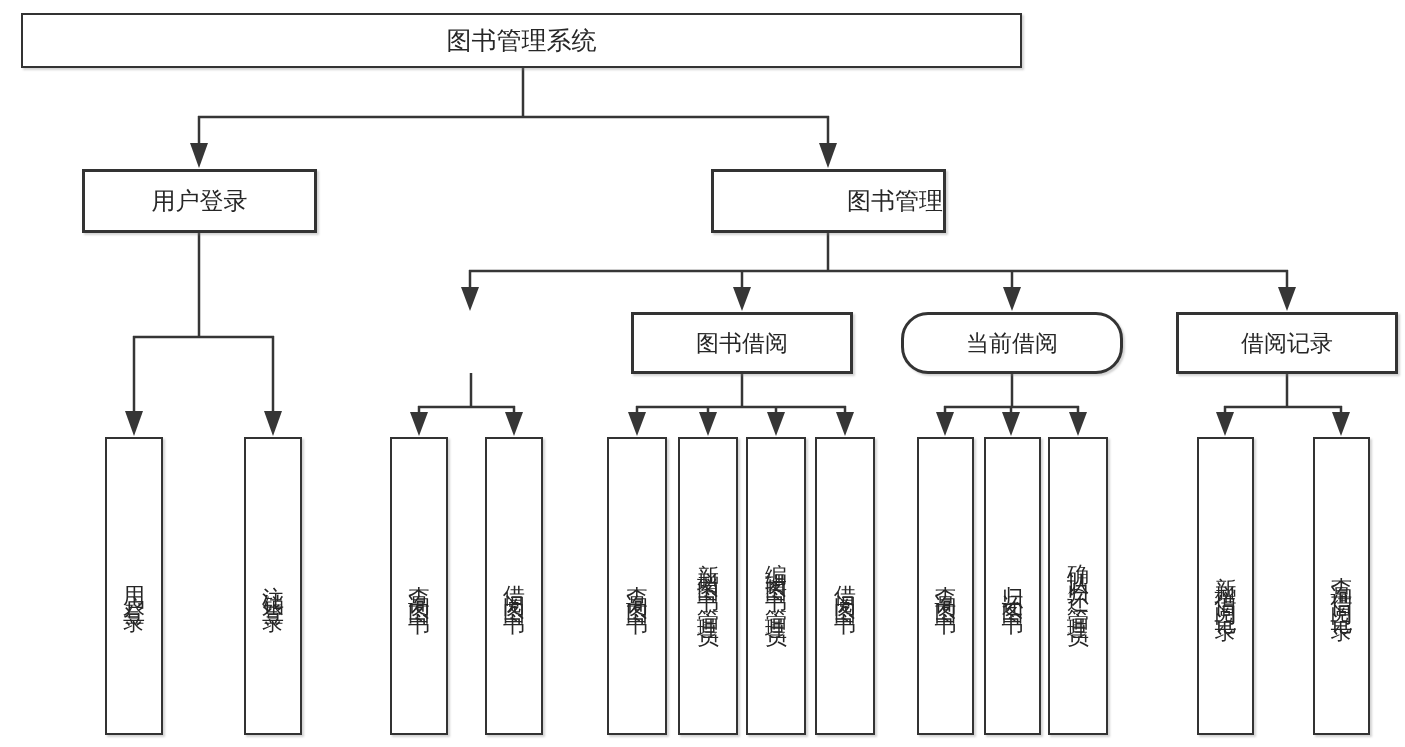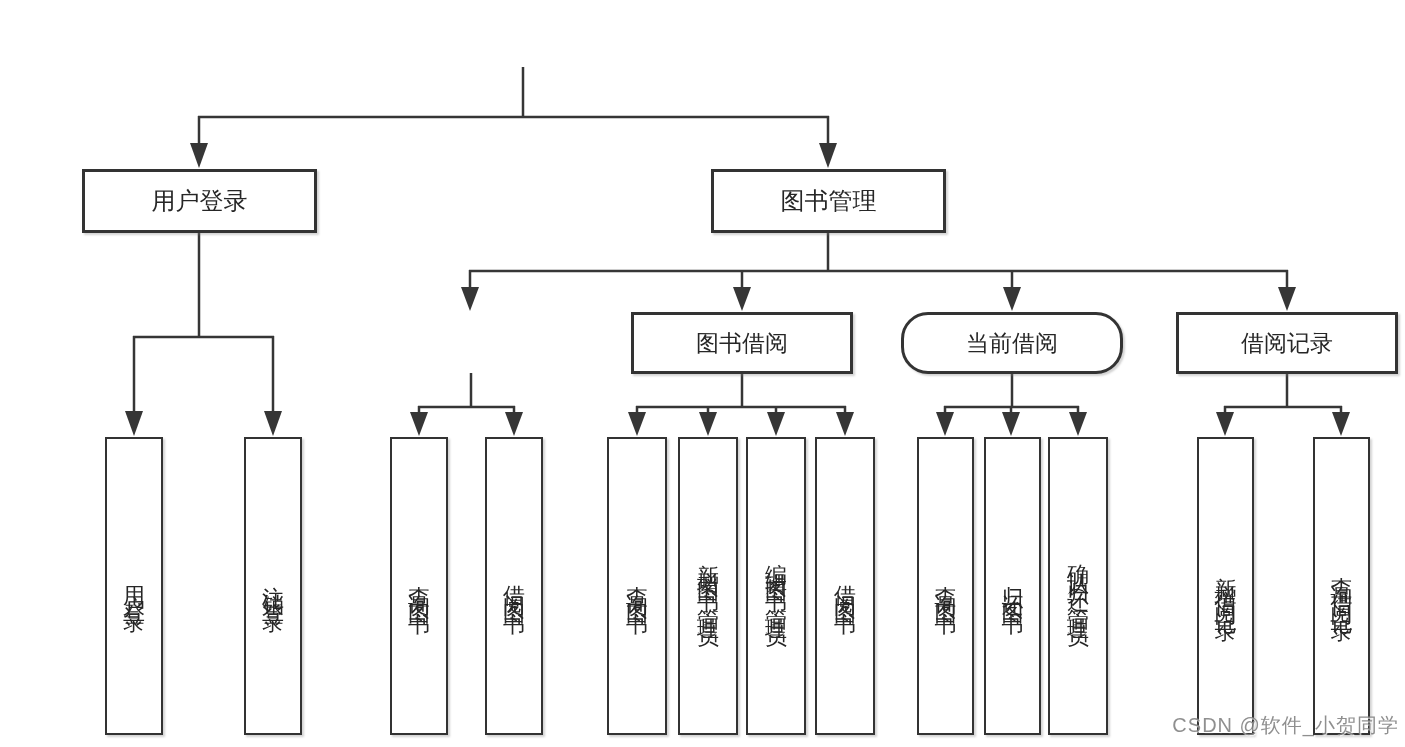--- a/index.html
+++ b/index.html
@@ -117,25 +117,28 @@
     <polygon points="1069,412 1087,412 1078,436"></polygon>
 
     <line x1="1287" y1="373" x2="1287" y2="408"></line>
     <line x1="1224" y1="407" x2="1342" y2="407"></line>
     <line x1="1225" y1="406" x2="1225" y2="413"></line>
     <polygon points="1216,412 1234,412 1225,436"></polygon>
     <line x1="1341" y1="406" x2="1341" y2="413"></line>
     <polygon points="1332,412 1350,412 1341,436"></polygon>
   </svg>
 
+  <div class="box root" style="left:21px; top:13px; width:1001px; height:55px;">
+    <span>图书管理系统</span>
+  </div>
 
   <div class="box l2" style="left:82px; top:169px; width:235px; height:64px;">
     <span>用户登录</span>
   </div>
-  <div class="box l2" style="left:711px; top:169px; width:235px; height:64px;">
+  <div class="box l2" style="left:711px; top:169px; width:235px; height:64px;justify-content:flex-end;">
     <span>图书管理</span>
   </div>
 
   <div class="box l3" style="left:631px; top:312px; width:222px; height:62px;text-align:center;">
     <span>图书借阅</span>
   </div>
   <div class="box l3" style="left:901px; top:312px; width:222px; height:62px;border-radius:27px;">
     <span>当前借阅</span>
   </div>
   <div class="box l3" style="left:1176px; top:312px; width:222px; height:62px;">
@@ -179,15 +182,14 @@
     <span class="vtext">确认归还（管理员）</span>
   </div>
 
   <div class="box leaf" style="left:1197px; width:57px;">
     <span class="vtext">新增借阅记录</span>
   </div>
   <div class="box leaf" style="left:1313px; width:57px;">
     <span class="vtext">查询借阅记录</span>
   </div>
 
-  <div class="watermark">CSDN @软件_小贺同学</div>
 
 </div>
 
 </body></html>

